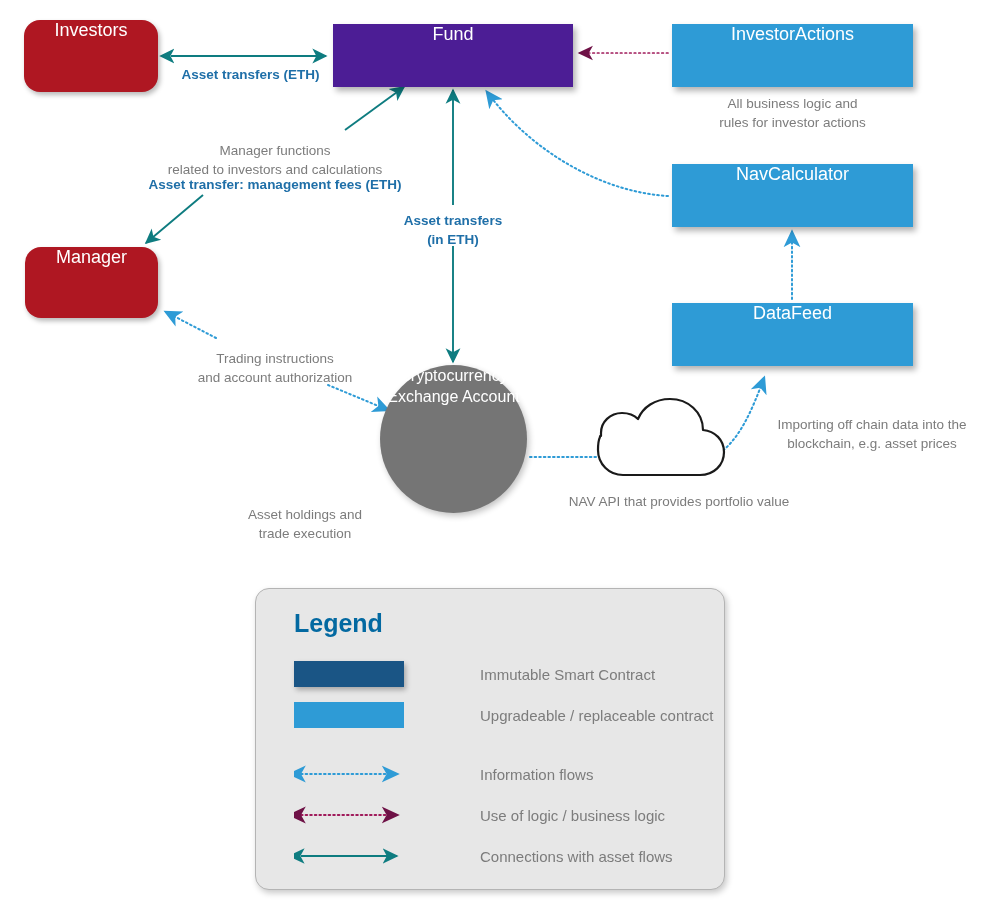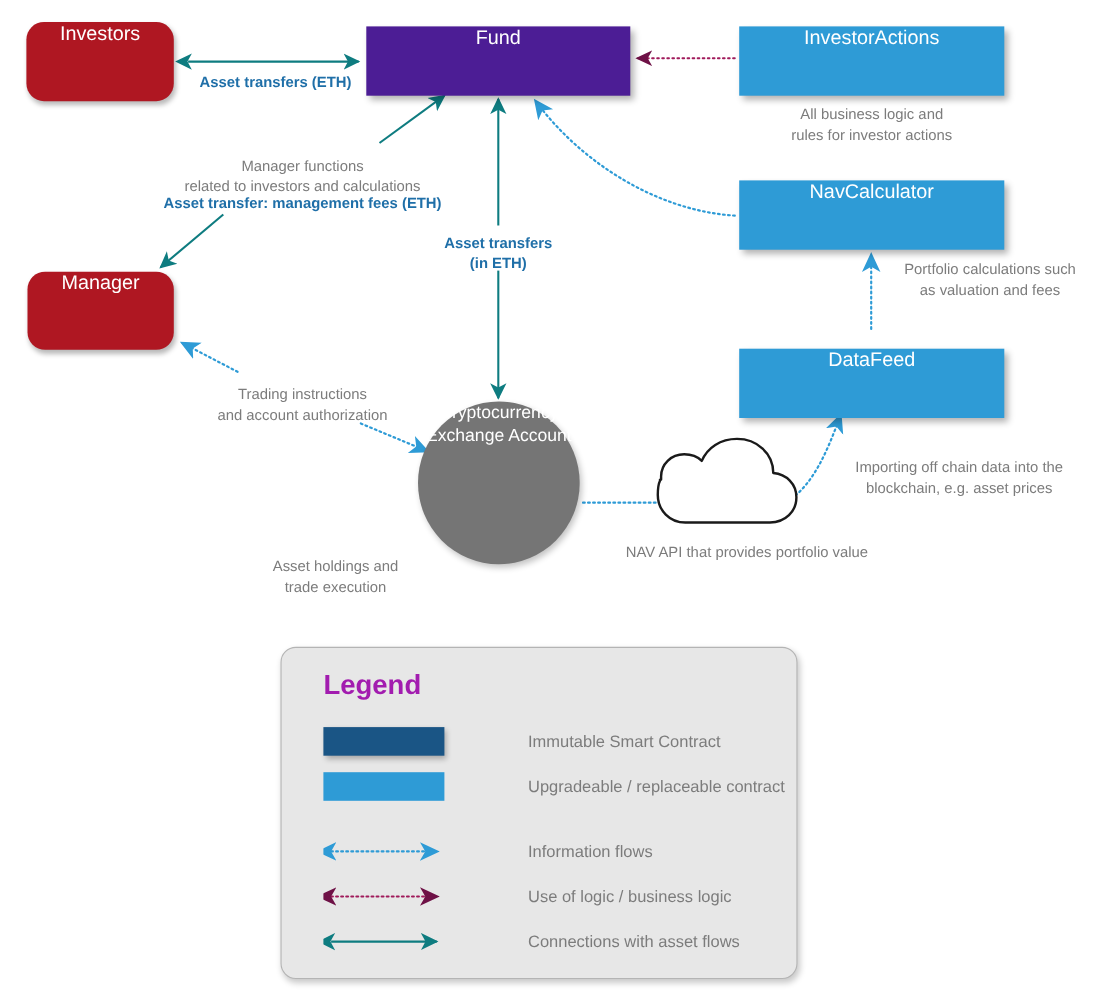--- a/index.html
+++ b/index.html
@@ -86,21 +86,21 @@
     border-radius: 14px;
     box-shadow: 2px 3px 6px rgba(0,0,0,0.22);
     box-sizing: border-box;
   }
   #legend-title {
     position: absolute;
     left: 38px;
     top: 20px;
     font-size: 25px;
     font-weight: bold;
-    color: #a21caf;
+    color: #0369a1;
   }
   .legend-row {
     position: absolute;
     left: 38px;
     height: 30px;
     display: flex;
     align-items: center;
     gap: 40px;
   }
   .legend-swatch {
@@ -212,21 +212,21 @@
   </div>
 
   <div class="node node-upgradeable" style="left:672px; top:24px; width:241px; height:63px;">
     <span>InvestorActions</span>
   </div>
 
   <div class="node node-upgradeable" style="left:672px; top:164px; width:241px; height:63px;">
     <span>NavCalculator</span>
   </div>
 
-  <div class="node node-upgradeable" style="left:672px; top:303px; width:241px; height:63px;margin-top:14px;">
+  <div class="node node-upgradeable" style="left:672px; top:303px; width:241px; height:63px;">
     <span>DataFeed</span>
   </div>
 
   <div class="node node-actor" style="left:25px; top:247px; width:133px; height:71px;">
     <span>Manager</span>
   </div>
 
   <div class="node node-circle" style="left:380px; top:365px; width:147px; height:148px;">
     <span>Cryptocurrency
 Exchange
@@ -240,22 +240,20 @@
 related to investors and calculations</div>
 
   <div class="ann-asset" style="left:140px; top:175px; width:270px;">Asset transfer: management fees (ETH)</div>
 
   <div class="ann-asset" style="left:383px; top:211px; width:140px;">Asset transfers
 (in ETH)</div>
 
   <div class="ann" style="left:672px; top:94px; width:241px;">All business logic and
 rules for investor actions</div>
 
-  <div class="ann" style="left:800px; top:235px; width:200px; text-align:center;">Portfolio calculations such
-as valuation and fees</div>
 
   <div class="ann" style="left:772px; top:415px; width:200px;">Importing off chain data into the
 blockchain, e.g. asset prices</div>
 
   <div class="ann" style="left:185px; top:349px; width:180px;">Trading instructions
 and account authorization</div>
 
   <div class="ann" style="left:225px; top:485px; width:160px;margin-top:20px;">Asset holdings and
 trade execution</div>
 

